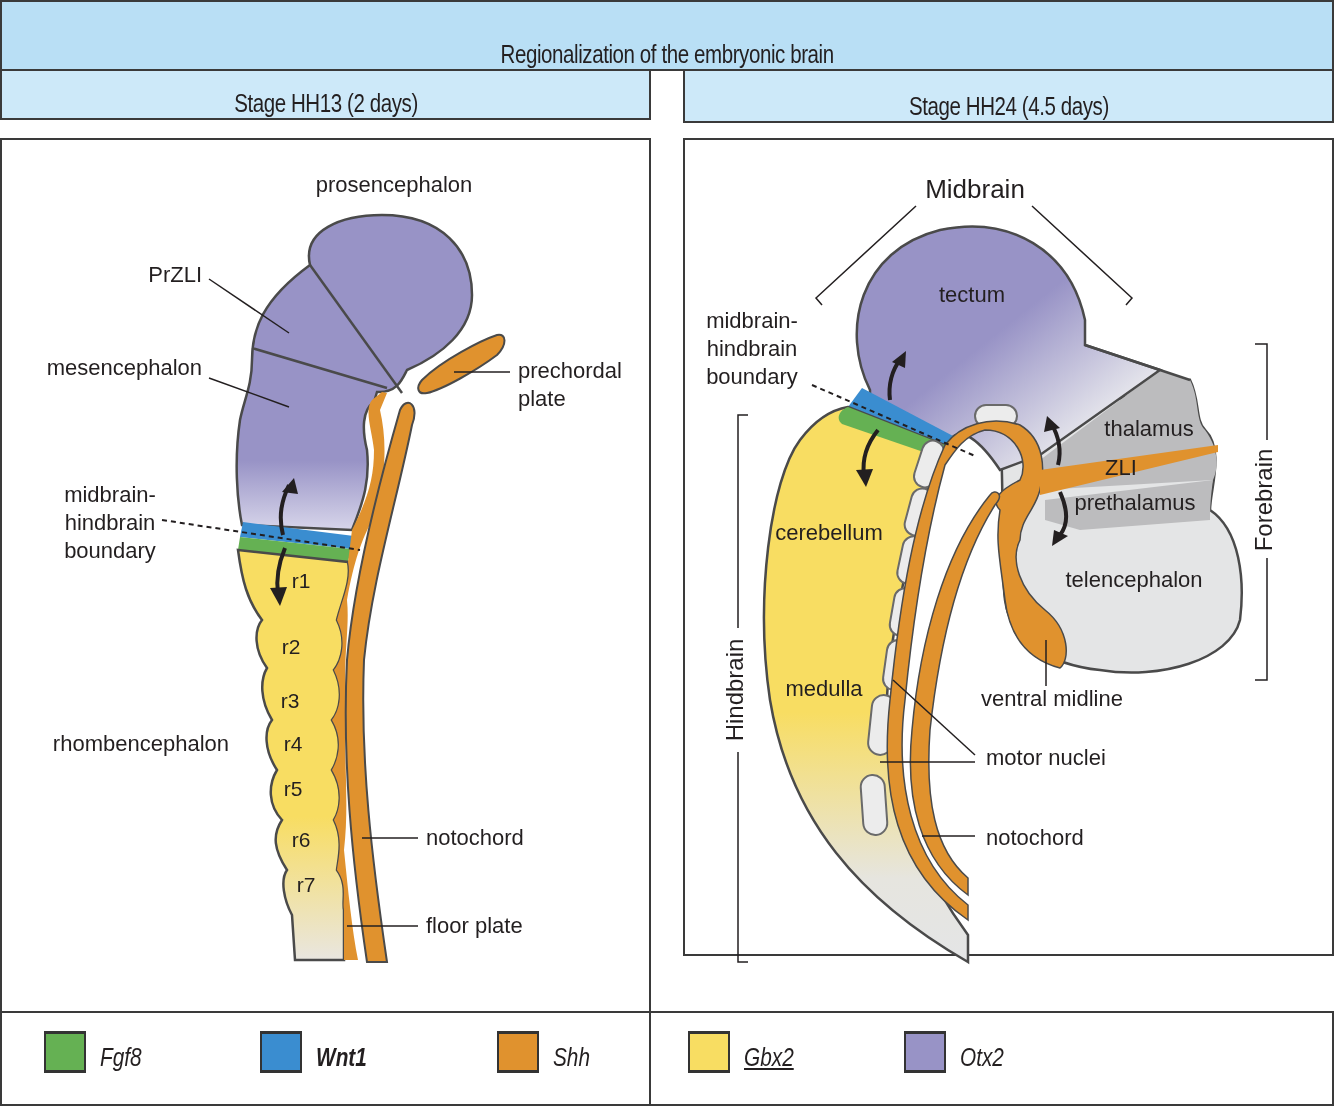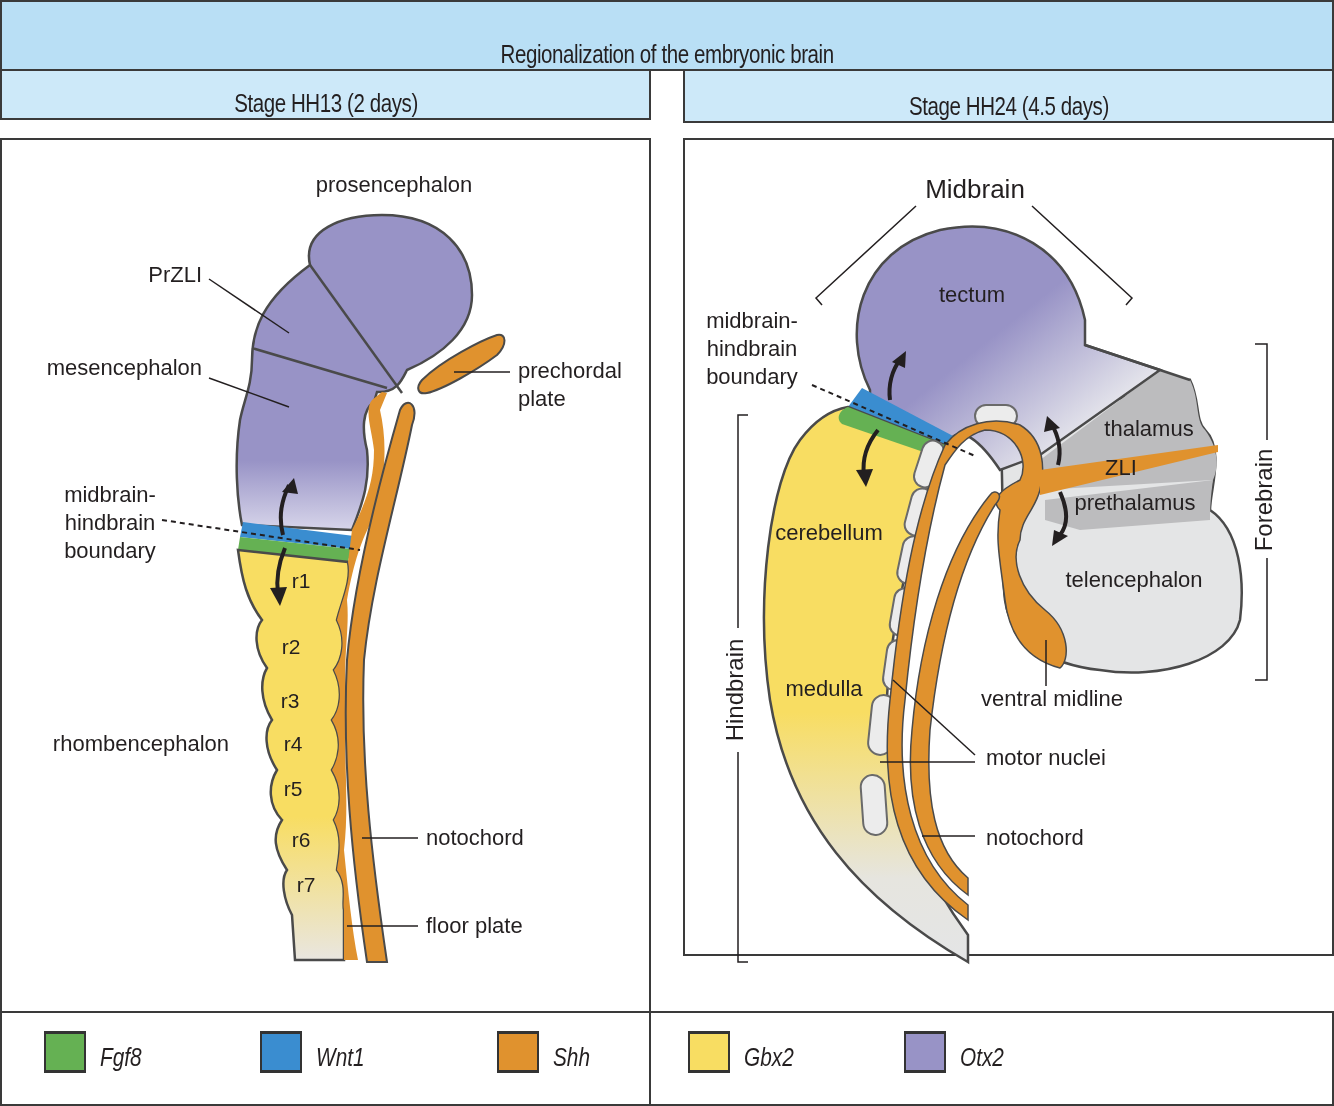--- a/index.html
+++ b/index.html
@@ -173,29 +173,29 @@
     <text x="0" y="0" font-size="24" text-anchor="middle" transform="translate(743 690) rotate(-90)">Hindbrain</text>
     <text x="0" y="0" font-size="24" text-anchor="middle" transform="translate(1272 500) rotate(-90)">Forebrain</text>
   </svg>
 </div>
 
 <div class="legend">
   <div class="lg-item" style="left:42px;">
     <div class="swatch" style="background:#65b153;"></div>
     <span class="lg-label">Fgf8</span>
   </div>
-  <div class="lg-item" style="left:258px;">
+  <div class="lg-item" style="left:258px;font-weight:bold;">
     <div class="swatch" style="background:#3a8dd0;"></div>
     <span class="lg-label">Wnt1</span>
   </div>
   <div class="lg-item" style="left:471px;padding-left:24px;">
     <div class="swatch" style="background:#e0922e;"></div>
     <span class="lg-label">Shh</span>
   </div>
-  <div class="lg-item" style="left:686px;">
+  <div class="lg-item" style="left:686px;text-decoration:underline;">
     <div class="swatch" style="background:#f8dd62;"></div>
     <span class="lg-label">Gbx2</span>
   </div>
   <div class="lg-item" style="left:894px;padding-left:8px;">
     <div class="swatch" style="background:#9893c6;"></div>
     <span class="lg-label">Otx2</span>
   </div>
 </div>
 
 </body></html>

